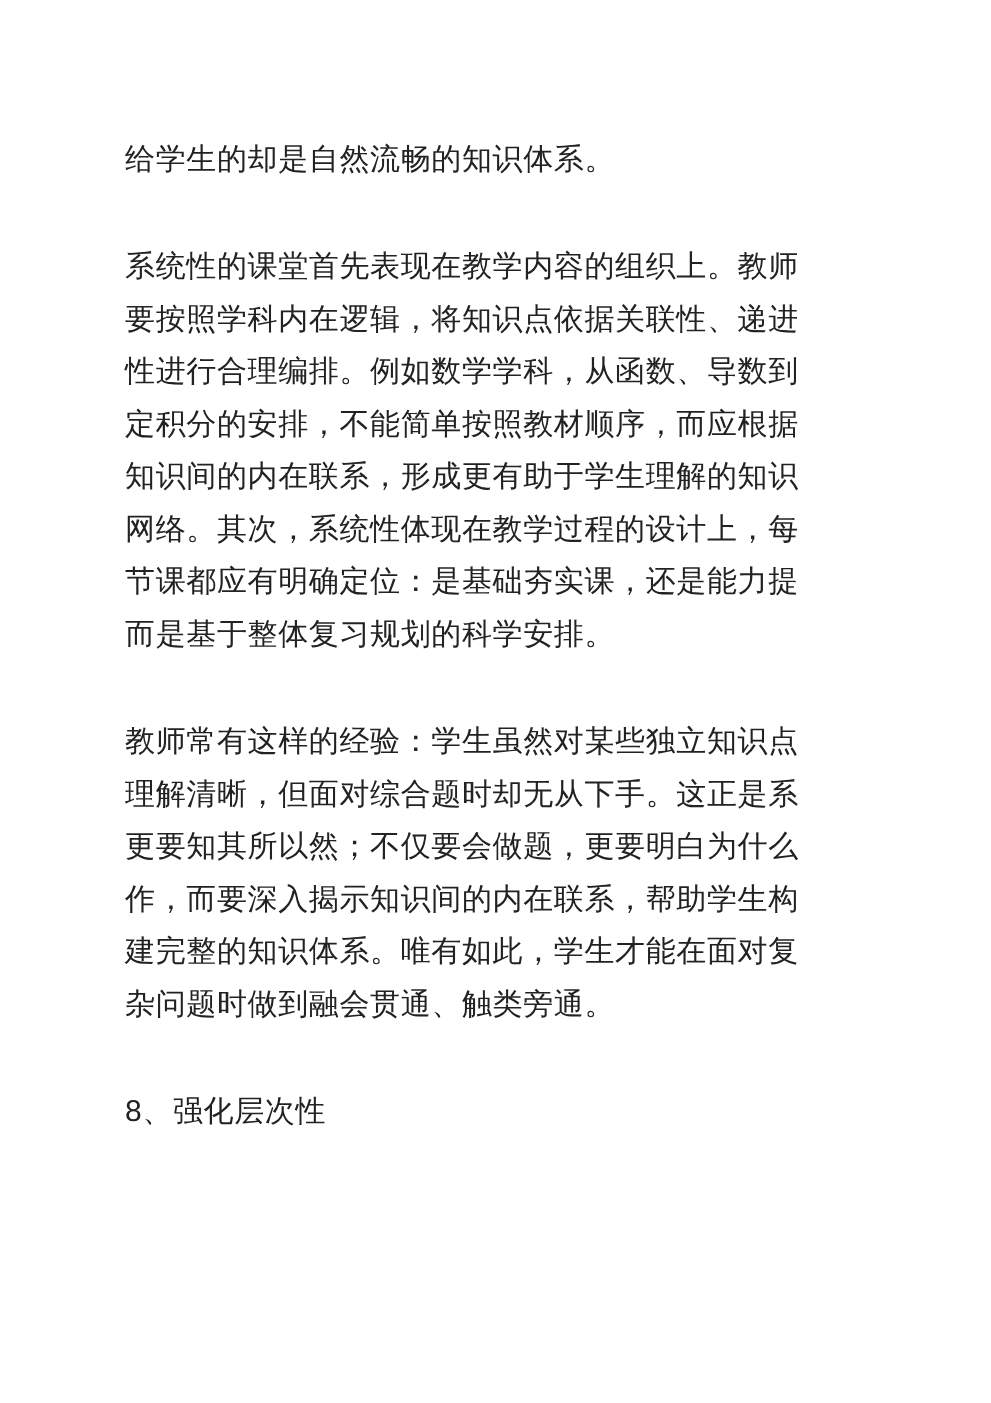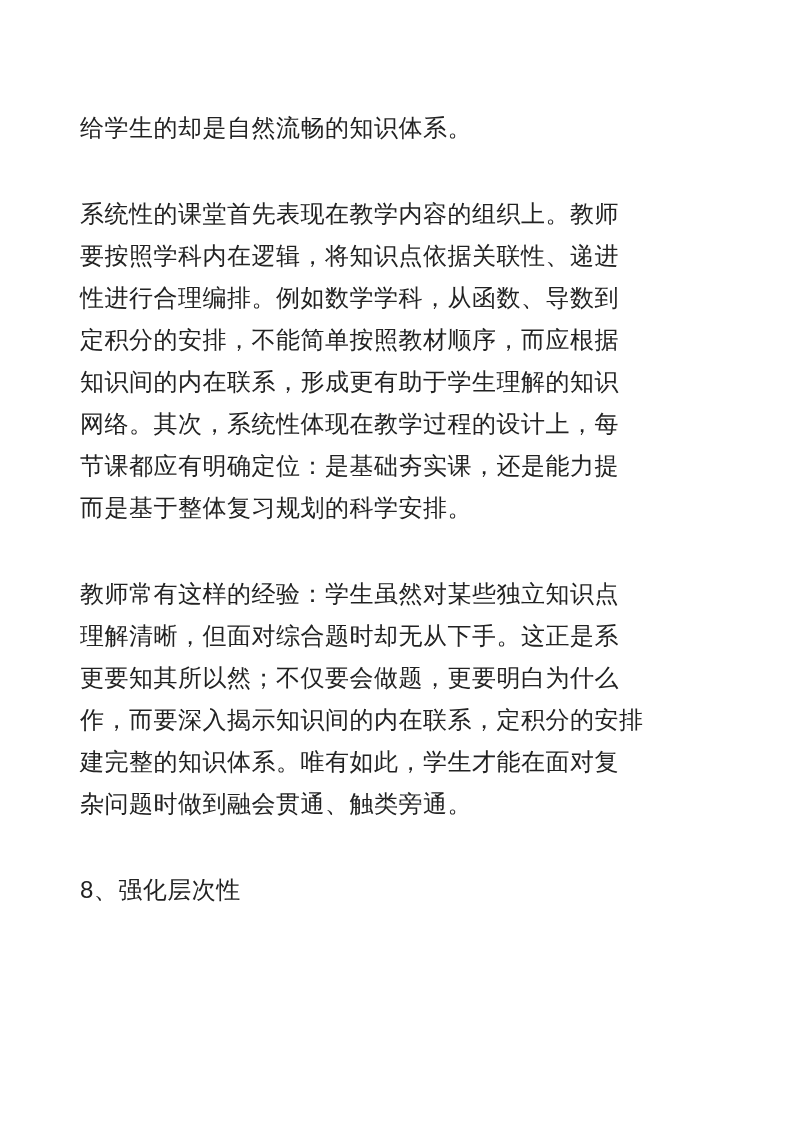--- a/index.html
+++ b/index.html
@@ -11,21 +11,21 @@
     width: 793px;
     height: 1122px;
     overflow: hidden;
     font-family: "Liberation Sans", sans-serif;
   }
   .page {
     width: 650px;
     height: 1122px;
     box-sizing: border-box;
     background: #ffffff;
-    padding: 107px 120px 0 80px;
+    padding: 107px 120px 0 100px;
   }
   .block { margin: 0; }
   .block + .block { margin-top: 44px; }
   .line {
     height: 42px;
     line-height: 42px;
     font-size: 24px;
     color: #222222;
     white-space: nowrap;
     text-align: justify;
@@ -54,20 +54,20 @@
       <div class="line">定积分的安排，不能简单按照教材顺序，而应根据</div>
       <div class="line">知识间的内在联系，形成更有助于学生理解的知识</div>
       <div class="line">网络。其次，系统性体现在教学过程的设计上，每</div>
       <div class="line">节课都应有明确定位：是基础夯实课，还是能力提</div>
       <div class="line last">而是基于整体复习规划的科学安排。</div>
     </div>
   <div class="block para">
       <div class="line">教师常有这样的经验：学生虽然对某些独立知识点</div>
       <div class="line">理解清晰，但面对综合题时却无从下手。这正是系</div>
       <div class="line">更要知其所以然；不仅要会做题，更要明白为什么</div>
-      <div class="line">作，而要深入揭示知识间的内在联系，定积分的安排</div>
+      <div class="line">作，而要深入揭示知识间的内在联系，帮助学生构</div>
       <div class="line">建完整的知识体系。唯有如此，学生才能在面对复</div>
       <div class="line last">杂问题时做到融会贯通、触类旁通。</div>
     </div>
   <div class="block heading">
       <div class="line last">8、强化层次性</div>
     </div>
 </div>
 
 </body></html>

